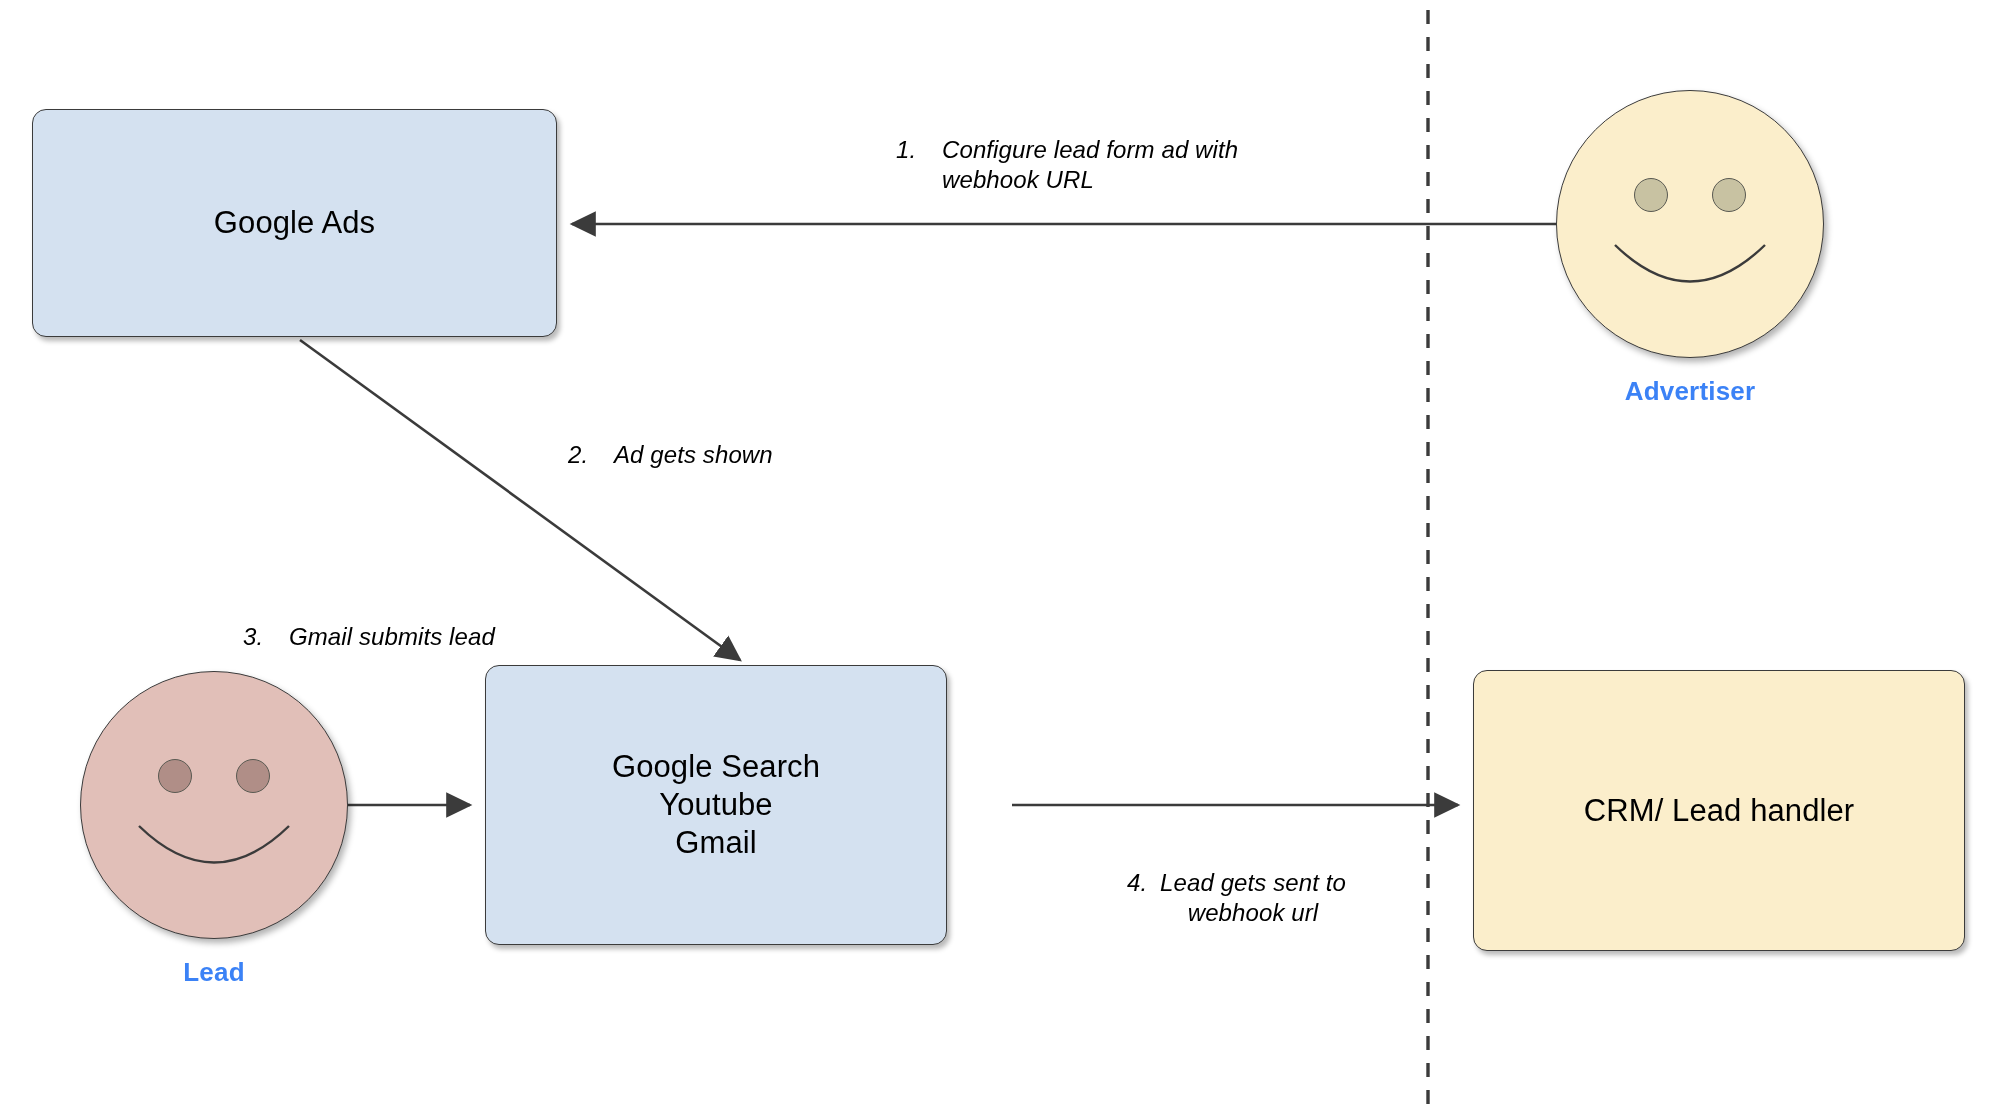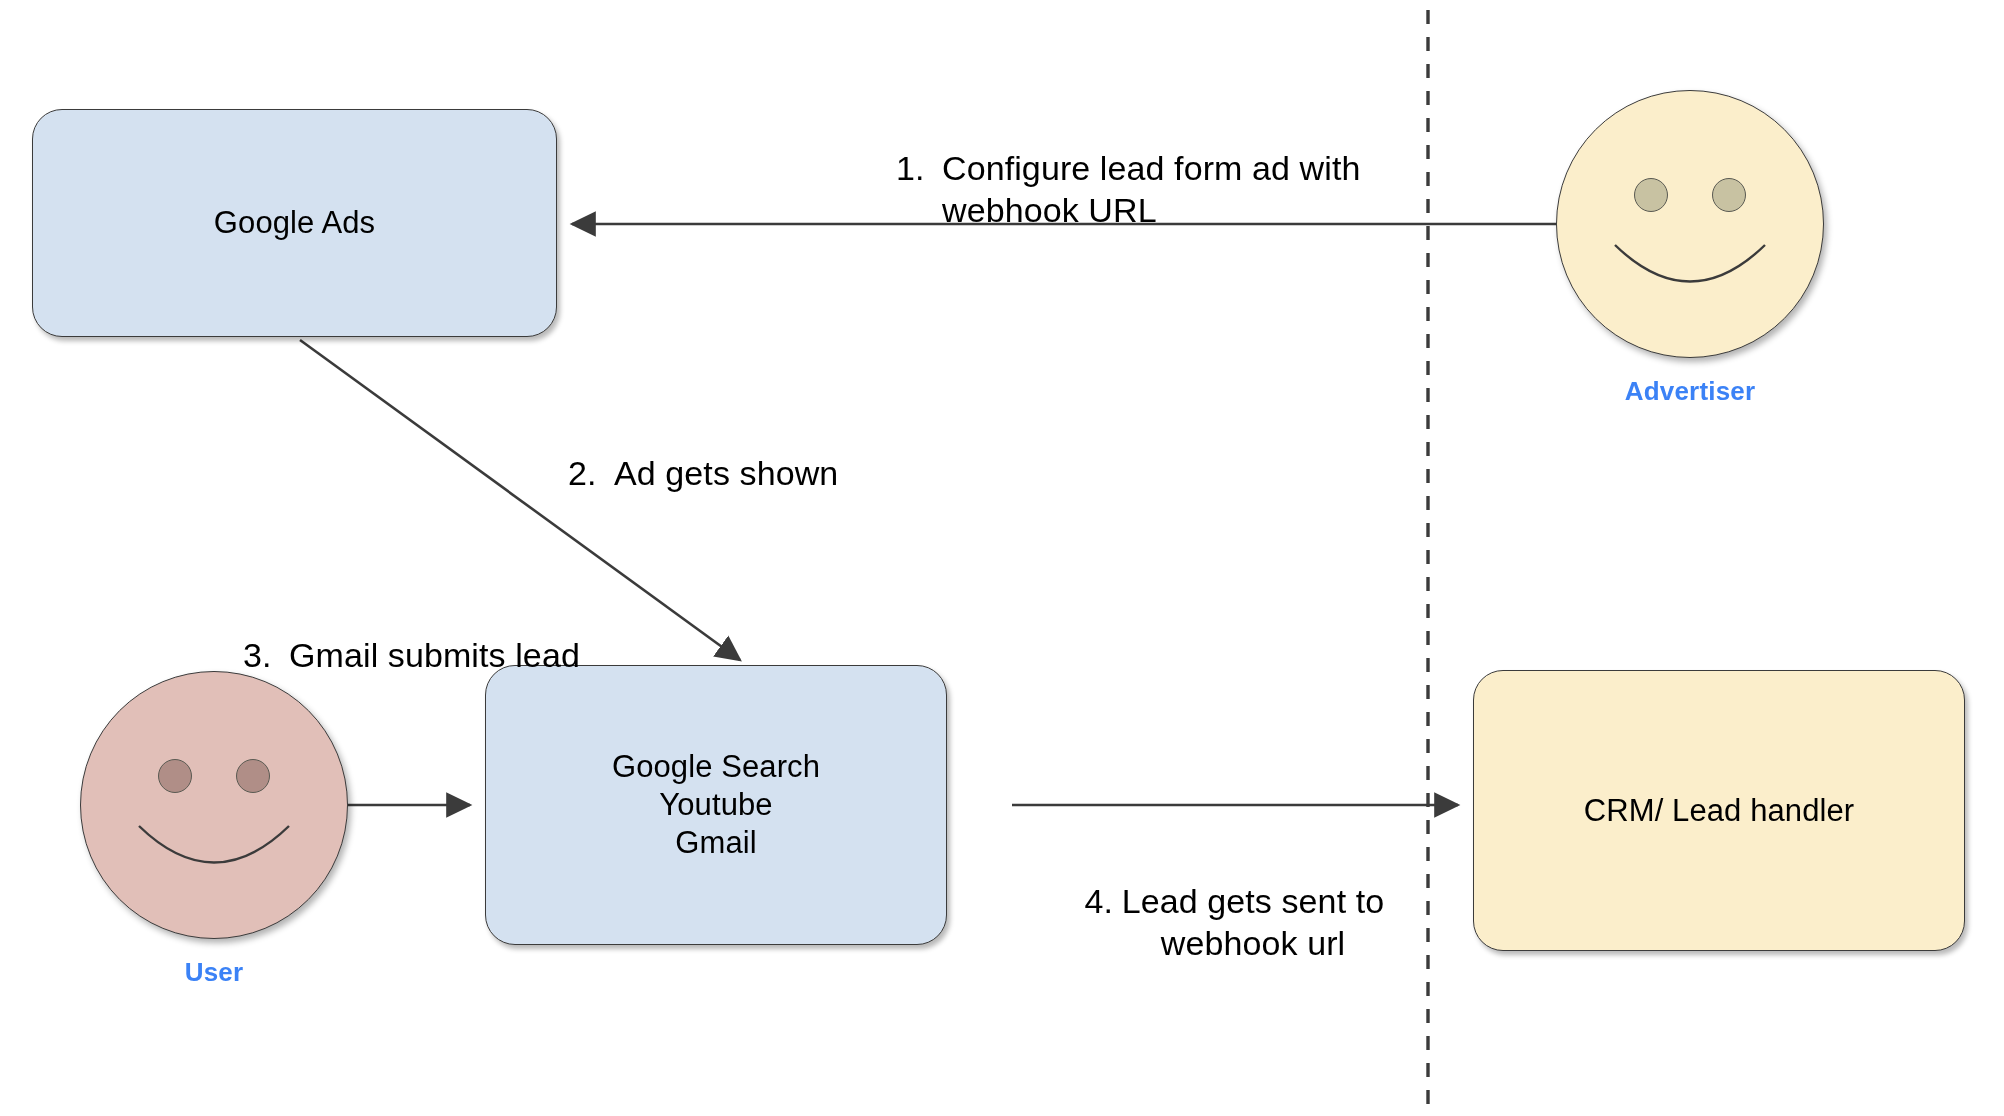--- a/index.html
+++ b/index.html
@@ -33,21 +33,21 @@
     box-sizing: border-box;
     border: 1.6px solid #3b3b3b;
     display: flex;
     align-items: center;
     justify-content: center;
     text-align: center;
     color: #000000;
     box-shadow: 3px 4px 5px rgba(0,0,0,0.28);
   }
   .box {
-    border-radius: 30px;
+    border-radius: 14px;
     font-size: 31px;
     line-height: 1.22;
     letter-spacing: 0.1px;
   }
   .box-blue { background: #d4e1f0; }
   .box-cream { background: #fbeecb; }
 
   .actor {
     position: absolute;
     width: 268px;
@@ -95,25 +95,26 @@
   
   .actor-advertiser .face { background: #fbeecb; }
   .actor-advertiser .eye  { background: #c8c2a2; }
   
   .actor-user .face { background: #e1bfb8; }
   .actor-user .eye  { background: #b08e87; }
 
   
   .edge-label {
     position: absolute;
-    font-size: 34px;
+    font-size: 24px;
     line-height: 1.24;
     color: #000000;
     white-space: pre-line;
     letter-spacing: 0.1px;
+    font-style: italic;
   }
   .lbl-num {
     display: inline-block;
     width: 46px;
   }
   .lbl-body { display: inline-block; vertical-align: top; }
 </style>
 </head>
 <body>
 
@@ -171,21 +172,21 @@
     <div class="caption">Advertiser</div>
   </div>
 
   <div class="actor actor-user" style="left:80px; top:671px;">
     <div class="face"></div>
     <div class="eye left"></div>
     <div class="eye right"></div>
     <svg class="mouth" viewBox="0 0 156 70" xmlns="http://www.w3.org/2000/svg">
       <path d="M 3 5 Q 78 78 153 5" fill="none" stroke="#3b3b3b" stroke-width="2.4"></path>
     </svg>
-    <div class="caption">User</div>
+    <div class="caption">Lead</div>
   </div>
 
   <div class="edge-label" style="left:896px; top:105px; width:500px;">
     <span class="lbl-num">1.</span><span class="lbl-body">Configure lead form ad with
 webhook URL</span>
   </div>
 
   <div class="edge-label" style="left:568px; top:410px; width:360px;">
     <span class="lbl-num">2.</span><span class="lbl-body">Ad gets shown</span>
   </div>

